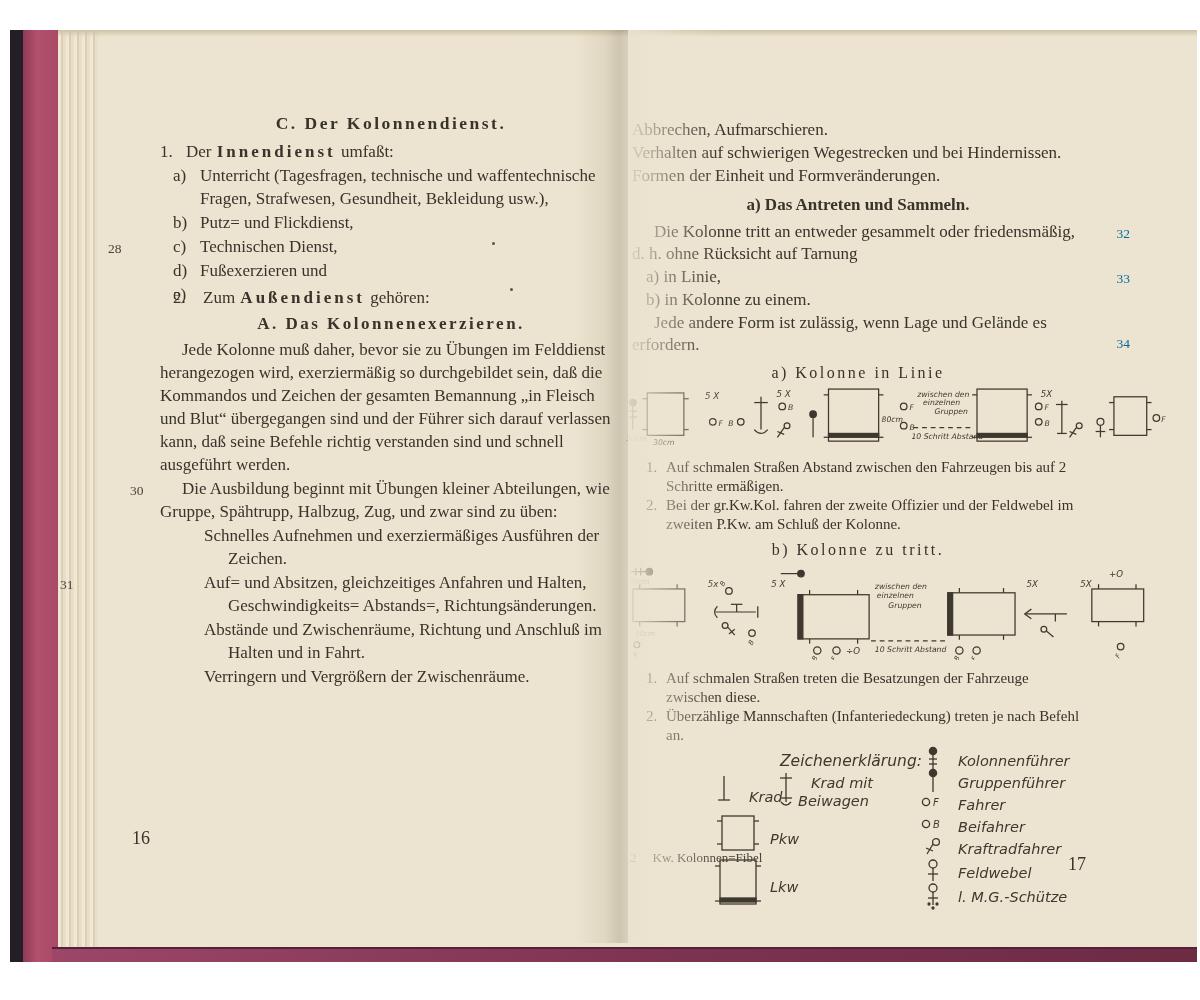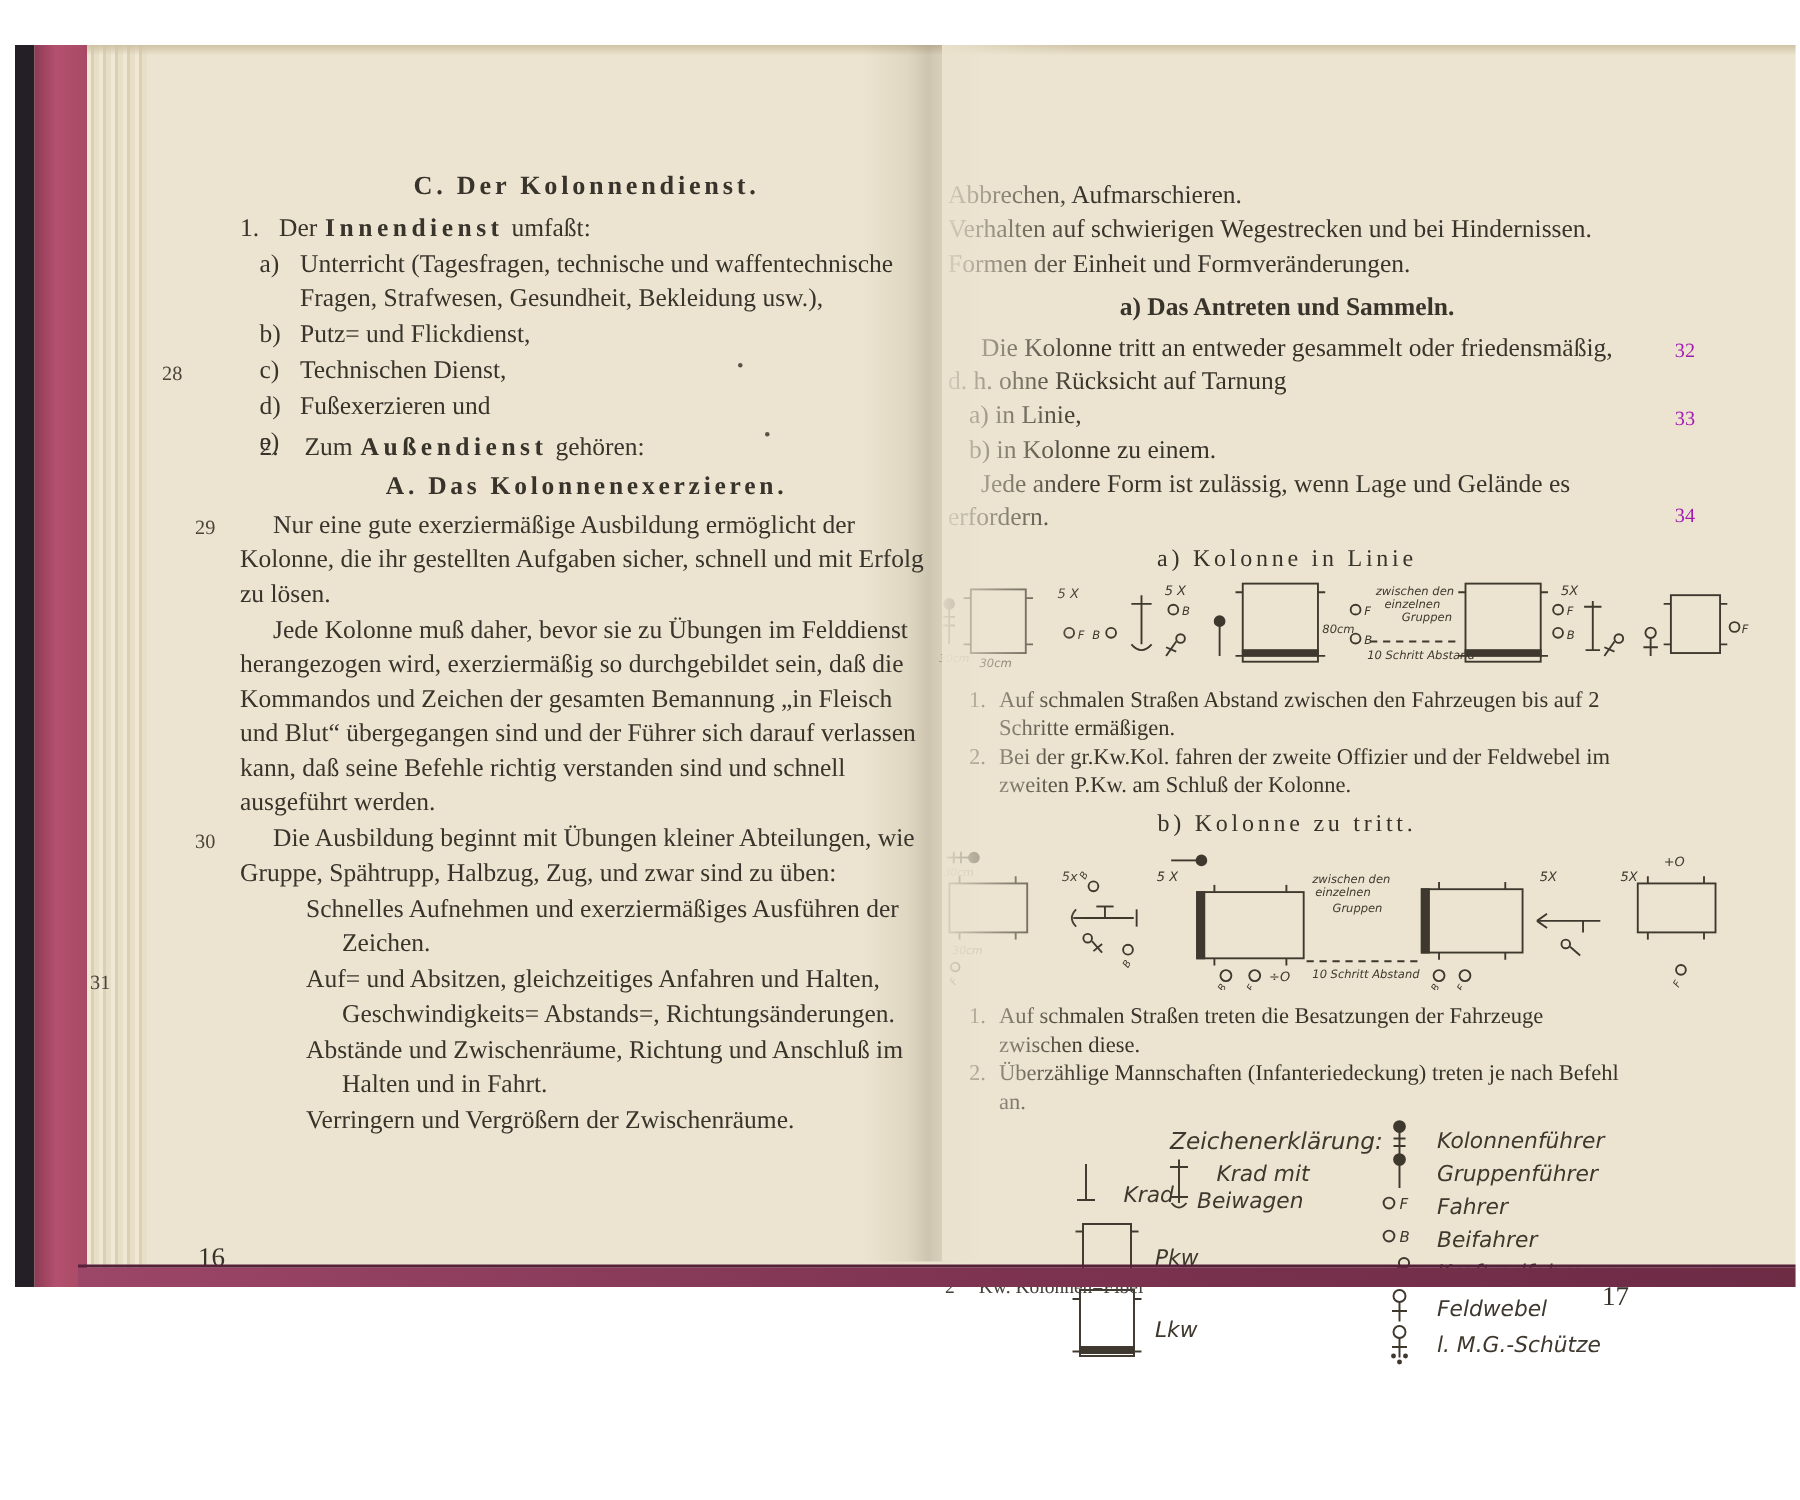--- a/index.html
+++ b/index.html
@@ -1,18 +1,18 @@
 <!DOCTYPE html>
 <html><head>
 <meta charset="utf-8">
 <style>
   html,body{margin:0;padding:0;}
   body{width:1200px;height:1000px;position:relative;background:#ffffff;overflow:hidden;
        font-family:"Liberation Serif","DejaVu Serif",serif;color:#38332b;}
-  .book{position:absolute;left:10px;top:30px;width:1187px;height:828px;background:#ece4d0;}
+  .book{position:absolute;left:10px;top:30px;width:1187px;height:932px;background:#ece4d0;}
   .cover-dark{position:absolute;left:0;top:0;width:13px;height:100%;background:#241f26;}
   .cover-maroon{position:absolute;left:13px;top:0;width:35px;height:100%;
        background:linear-gradient(90deg,#8e3a55,#b3506e 40%,#a84a66);}
   .fore-edge{position:absolute;left:48px;top:0;width:40px;height:99%;
        background:repeating-linear-gradient(90deg,#f0e8d5 0 3px,#dcd0b4 3px 5px,#e8dfc9 5px 8px);}
   .top-shade{position:absolute;left:48px;top:0;right:0;height:7px;
        background:linear-gradient(#cfc3a6,rgba(207,195,166,0));}
   .bottom-band{position:absolute;left:42px;right:0;bottom:0;height:13px;
        background:linear-gradient(90deg,#9c4668,#7c3350 55%,#6d2b44);border-top:2px solid #55203a;}
   .gutter-shadow{position:absolute;left:565px;top:0;width:80px;height:98%;
@@ -28,21 +28,21 @@
   .chapter{font-weight:bold;text-align:center;letter-spacing:2.5px;font-size:17.5px;margin-bottom:5px;}
   .subchapter{font-weight:bold;text-align:center;letter-spacing:2.5px;font-size:17px;margin:3px 0 3px;}
   .numline{margin:1px 0;font-family:Liberation Serif, serif;}
   .numline .num{display:inline-block;width:26px;}
   .emph{letter-spacing:3px;font-weight:bold;padding:0 1px;}
   .li{position:relative;padding-left:40px;margin:1px 0;}
   .li .lab{position:absolute;left:13px;top:0;}
   .p{text-indent:22px;margin:1px 0;}
   .subitem{padding-left:68px;text-indent:-24px;margin:1px 0;}
   .mnum{position:absolute;left:-52px;top:2px;font-size:13.5px;color:#494339;}
-  .mnumR{position:absolute;right:-46px;top:2px;font-size:13.5px;color:#a21caf;}
+  .mnumR{position:absolute;right:-46px;top:2px;font-size:13.5px;color:#0369a1;}
   .mnumR.bot{top:auto;bottom:1px;}
   .hang{padding-left:16px;text-indent:-16px;margin:1px 0;}
   .headA{font-weight:bold;text-align:center;margin:7px 0 5px;font-size:17px;}
   .subab{padding-left:14px;margin:1px 0;}
   .diag-head{text-align:center;letter-spacing:2.5px;font-size:16px;margin:6px 0 3px;}
   .note{padding-left:34px;text-indent:0;position:relative;font-size:15px;line-height:18.5px;margin:1px 0;}
   .note .nnum{position:absolute;left:14px;top:0;}
   .notes{margin:3px 0 0;}
 
   
@@ -103,24 +103,20 @@
     </div>
 
     <div class="numline rel" style="margin-top:4px;">
       <span class="num" style="padding-left:13px;width:30px;">2.</span><span>Zum</span>
       <span class="emph">Außendienst</span>
       <span>gehören:</span>
     </div>
 
     <div class="subchapter">A. Das Kolonnenexerzieren.</div>
 
-    <div class="p rel">
-      <span class="mnum">29</span>
-      <span>Nur eine gute exerziermäßige Ausbildung ermöglicht der Kolonne, die ihr gestellten Aufgaben sicher, schnell und mit Erfolg zu lösen.</span>
-    </div>
     <div class="p">
       <span>Jede Kolonne muß daher, bevor sie zu Übungen im Felddienst herangezogen wird, exerziermäßig so durchgebildet sein, daß die Kommandos und Zeichen der gesamten Bemannung „in Fleisch und Blut“ übergegangen sind und der Führer sich darauf verlassen kann, daß seine Befehle richtig verstanden sind und schnell ausgeführt werden.</span>
     </div>
     <div class="p rel">
       <span class="mnum">30</span>
       <span>Die Ausbildung beginnt mit Übungen kleiner Abteilungen, wie Gruppe, Spähtrupp, Halbzug, Zug, und zwar sind zu üben:</span>
     </div>
 
     <div class="subitem">Schnelles Aufnehmen und exerziermäßiges Ausführen der Zeichen.</div>
     <div class="subitem rel">

